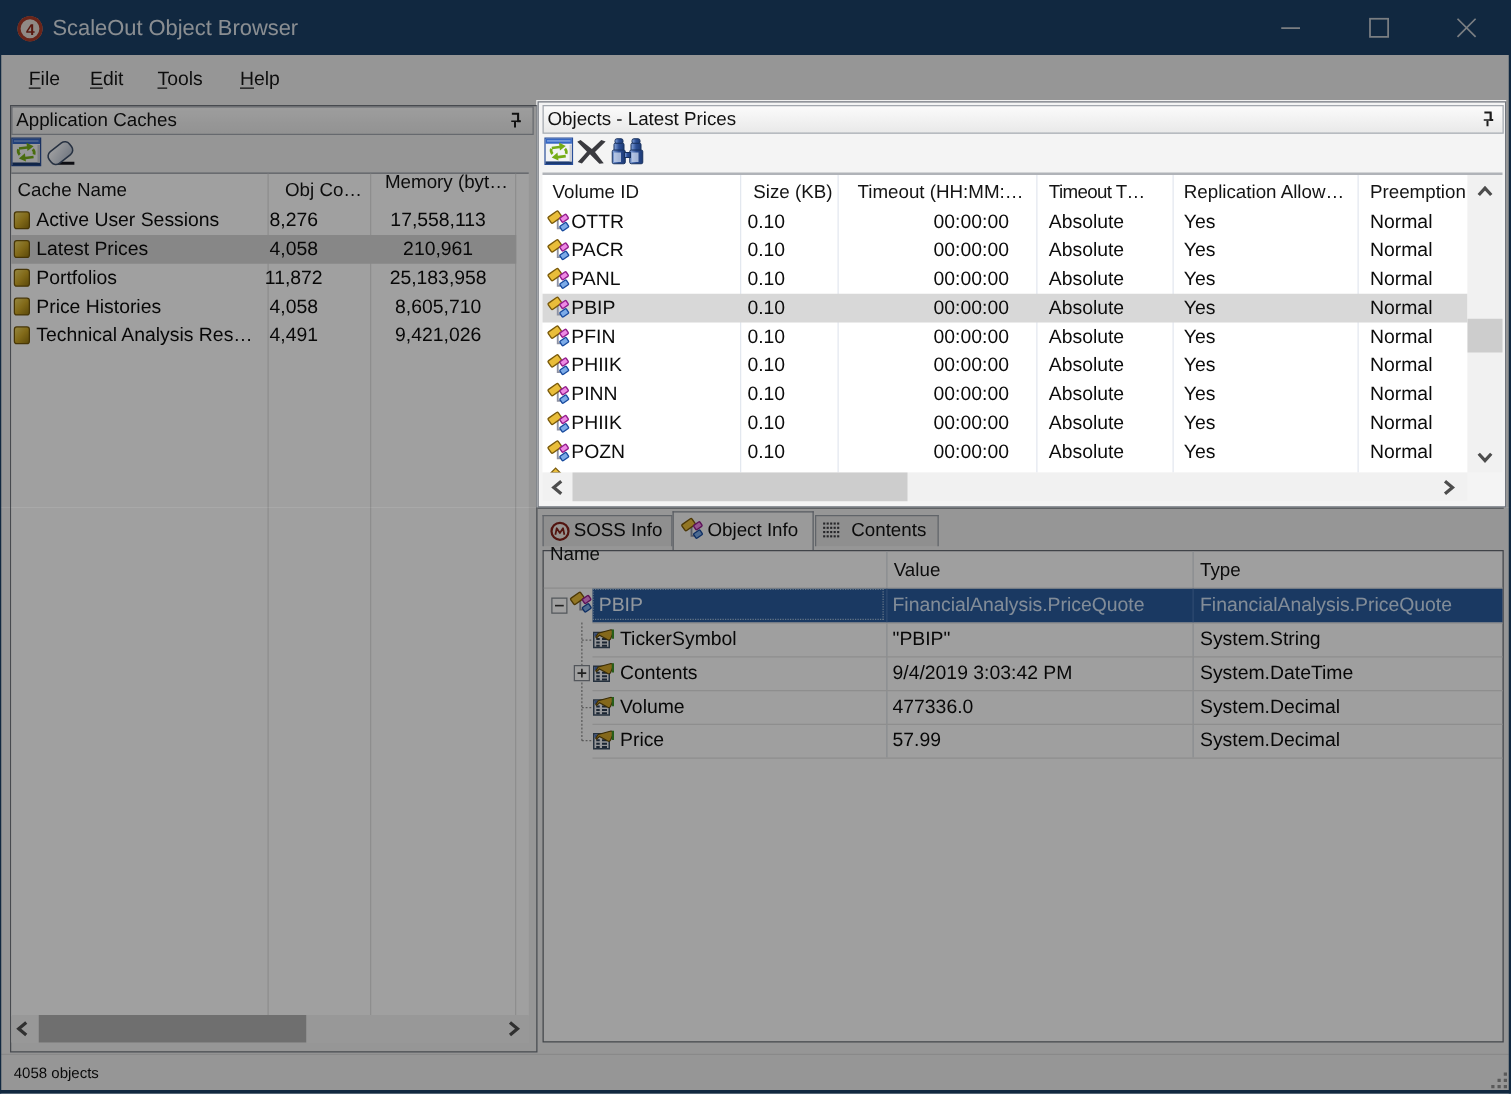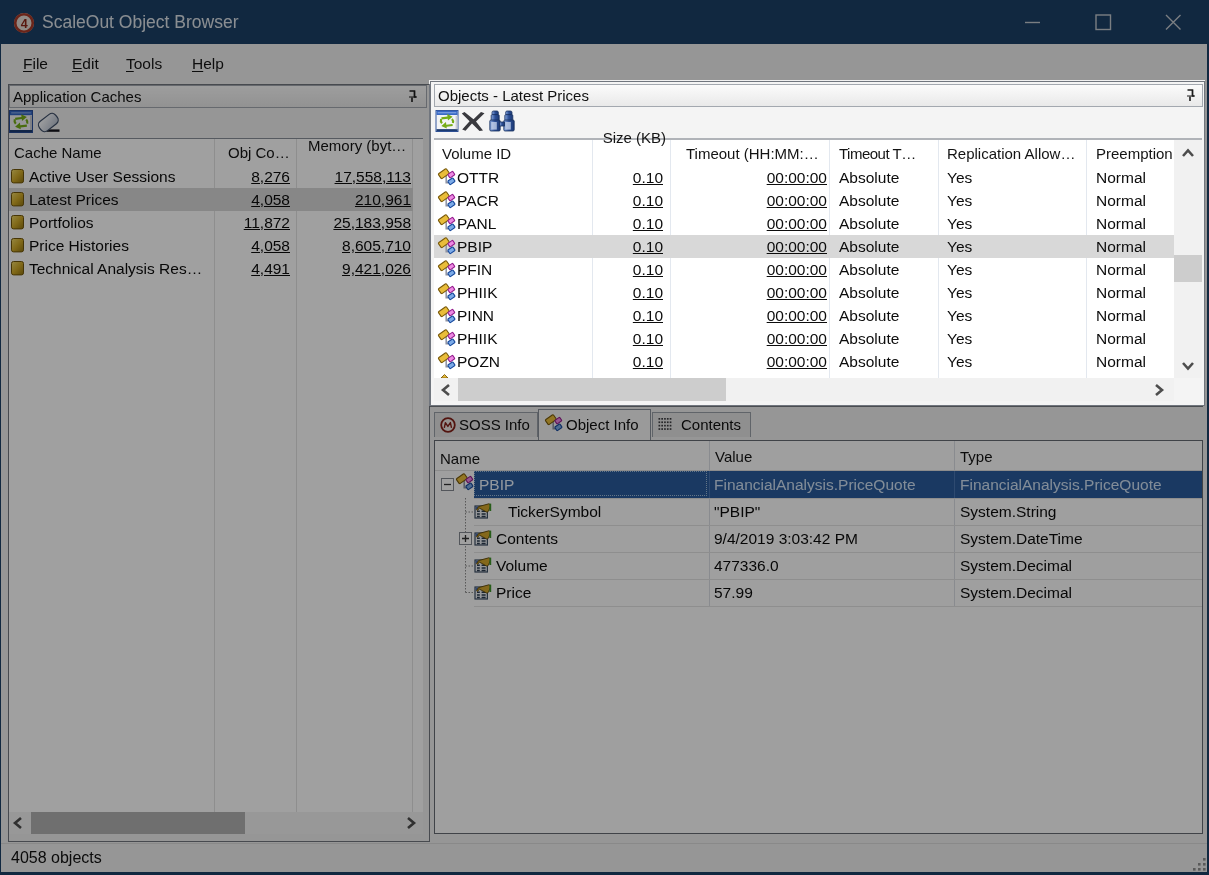--- a/index.html
+++ b/index.html
@@ -20,21 +20,21 @@
 .menuitem u{text-decoration-thickness:1px;text-underline-offset:2px;}
 
 .panel{position:absolute;background:#f0f0f0;border:1px solid #71767e;}
 .phead{position:absolute;border:1px solid #a3a8af;background:linear-gradient(#fbfbfb,#e9e9e9);
   font-size:15px;color:#111;}
 .phead span{position:absolute;left:3px;top:0;line-height:21px;}
 .whitebox{position:absolute;background:#fff;}
 .colsep{position:absolute;width:1px;}
 .hdrtxt{position:absolute;font-size:15px;color:#141414;white-space:nowrap;}
 .cell{position:absolute;font-size:15.5px;color:#0c0c0c;white-space:nowrap;}
-.num{text-align:right;text-decoration:underline;}
+.num{text-align:center;}
 
 .sbtrack{position:absolute;background:#f3f3f3;}
 .sbthumb{position:absolute;background:#c2c2c2;}
 svg{position:absolute;overflow:visible;}
 
 .dim{position:absolute;background:rgba(0,0,0,0.373);z-index:50;pointer-events:none;}
 </style>
 </head>
 <body>
 
@@ -230,21 +230,21 @@
 </svg>
 
 <div class="abs" style="left:434px;top:138px;width:768px;height:2px;background:#b0b3b8"></div>
 <div class="whitebox" style="left:434px;top:140px;width:740px;height:238px"></div>
 <div class="colsep" style="left:592px;top:140px;height:238px;background:#e3e8ef"></div>
 <div class="colsep" style="left:670px;top:140px;height:238px;background:#e3e8ef"></div>
 <div class="colsep" style="left:829px;top:140px;height:238px;background:#e3e8ef"></div>
 <div class="colsep" style="left:938px;top:140px;height:238px;background:#e3e8ef"></div>
 <div class="colsep" style="left:1086px;top:140px;height:238px;background:#e3e8ef"></div>
 <div class="hdrtxt" style="left:442px;top:140px;height:26px;line-height:27px">Volume ID</div>
-<div class="hdrtxt" style="left:588px;top:124px;width:78px;height:26px;line-height:27px;text-align:right">Size (KB)</div>
+<div class="hdrtxt" style="left:588px;top:140px;width:78px;height:26px;line-height:27px;text-align:right">Size (KB)</div>
 <div class="hdrtxt" style="left:686px;top:140px;width:141px;height:26px;line-height:27px;overflow:hidden">Timeout (HH:MM:…</div>
 <div class="hdrtxt" style="left:839px;top:140px;height:26px;line-height:27px;letter-spacing:-0.5px">Timeout T…</div>
 <div class="hdrtxt" style="left:947px;top:140px;height:26px;line-height:27px">Replication Allow…</div>
 <div class="hdrtxt" style="left:1096px;top:140px;width:78px;height:26px;line-height:27px;overflow:hidden">Preemption</div>
 
 <div class="abs" style="left:434px;top:235px;width:740px;height:23px;background:#d8d8d8"></div>
 <svg style="left:437px;top:169px" width="18" height="18" viewBox="0 0 18 18">
     <path d="M9.2 6.5 V13.7 H11.6" fill="none" stroke="#8e92a2" stroke-width="1.5"></path>
     <g stroke-width="1.1">
       <rect x="1.9" y="1.7" width="9.8" height="6" rx="1" fill="#e9bd3a" stroke="#79590a" transform="rotate(-35 6.8 4.7)"></rect>
@@ -435,21 +435,21 @@
       <rect x="6.1" y="11.2" width="1.7" height="1.7"></rect>
       <rect x="8.9" y="11.2" width="1.7" height="1.7"></rect>
       <rect x="11.7" y="11.2" width="1.7" height="1.7"></rect>
   </g>
 </svg>
 <div class="txt" style="left:681px;top:412px;height:25px;line-height:26px;font-size:15px">Contents</div>
 
 <div class="abs" style="left:434px;top:440px;width:769px;height:394px;background:#fdfdfd;border:1px solid #676c73;box-sizing:border-box"></div>
 <div class="colsep" style="left:709px;top:441px;height:165px;background:#dadee4"></div>
 <div class="colsep" style="left:954px;top:441px;height:165px;background:#dadee4"></div>
-<div class="hdrtxt" style="left:440px;top:444px;height:28px;line-height:29px">Name</div>
+<div class="hdrtxt" style="left:440px;top:429px;height:28px;line-height:29px">Name</div>
 <div class="hdrtxt" style="left:715px;top:442px;height:28px;line-height:29px">Value</div>
 <div class="hdrtxt" style="left:960px;top:442px;height:28px;line-height:29px">Type</div>
 <div class="abs" style="left:435px;top:470px;width:767px;height:1px;background:#e0e0e0"></div>
 
 <div class="abs" style="left:474px;top:471px;width:728px;height:27px;background:#2a5b9d"></div>
 <div class="abs" style="left:474px;top:471px;width:233px;height:25px;border:1px dotted #a0bcd8;box-sizing:border-box"></div>
 <div class="colsep" style="left:709px;top:471px;height:27px;background:#4a77b3"></div>
 <div class="colsep" style="left:954px;top:471px;height:27px;background:#4a77b3"></div>
 
 <div class="abs" style="left:474px;top:498px;width:728px;height:1px;background:#e2e2e2"></div>
@@ -488,21 +488,21 @@
 <div class="cell" style="left:960px;top:471px;height:27px;line-height:28px;color:#cfe0f2">FinancialAnalysis.PriceQuote</div>
 <svg style="left:474px;top:503px" width="18" height="16" viewBox="0 0 18 16">
     <rect x="1" y="3" width="12.4" height="12" fill="#eef1f5" stroke="#3c4e64" stroke-width="1.2"></rect>
     <rect x="1.6" y="3.6" width="3.4" height="2.6" fill="#4a6fb8"></rect>
     <g stroke="#2c3c50" stroke-width="1.5">
       <path d="M3 8.2 H5.8 M7.6 8.2 H11.6 M3 11 H5.8 M7.6 11 H11.6 M3 13.6 H5.8 M7.6 13.6 H11.6"></path>
     </g>
     <path d="M14.8 0.8 C16.2 1 16.8 2.2 16.4 3.6 L14.4 8.2 C14 9 13 9.2 12.2 8.8 L5.6 5.2 L3.2 7.4 L2.6 6.6 L4.6 3.6 Z" fill="#d2a62c" stroke="#5e4708" stroke-width="0.9"></path>
     <rect x="15.4" y="0.6" width="1.8" height="7.4" fill="#3f9428"></rect>
   </svg>
-<div class="cell" style="left:508px;top:498px;height:27px;line-height:28px">TickerSymbol</div>
+<div class="cell" style="left:496px;top:498px;height:27px;line-height:28px">TickerSymbol</div>
 <div class="cell" style="left:714px;top:498px;height:27px;line-height:28px">"PBIP"</div>
 <div class="cell" style="left:960px;top:498px;height:27px;line-height:28px">System.String</div>
 <svg style="left:474px;top:530px" width="18" height="16" viewBox="0 0 18 16">
     <rect x="1" y="3" width="12.4" height="12" fill="#eef1f5" stroke="#3c4e64" stroke-width="1.2"></rect>
     <rect x="1.6" y="3.6" width="3.4" height="2.6" fill="#4a6fb8"></rect>
     <g stroke="#2c3c50" stroke-width="1.5">
       <path d="M3 8.2 H5.8 M7.6 8.2 H11.6 M3 11 H5.8 M7.6 11 H11.6 M3 13.6 H5.8 M7.6 13.6 H11.6"></path>
     </g>
     <path d="M14.8 0.8 C16.2 1 16.8 2.2 16.4 3.6 L14.4 8.2 C14 9 13 9.2 12.2 8.8 L5.6 5.2 L3.2 7.4 L2.6 6.6 L4.6 3.6 Z" fill="#d2a62c" stroke="#5e4708" stroke-width="0.9"></path>
     <rect x="15.4" y="0.6" width="1.8" height="7.4" fill="#3f9428"></rect>
@@ -529,21 +529,21 @@
       <path d="M3 8.2 H5.8 M7.6 8.2 H11.6 M3 11 H5.8 M7.6 11 H11.6 M3 13.6 H5.8 M7.6 13.6 H11.6"></path>
     </g>
     <path d="M14.8 0.8 C16.2 1 16.8 2.2 16.4 3.6 L14.4 8.2 C14 9 13 9.2 12.2 8.8 L5.6 5.2 L3.2 7.4 L2.6 6.6 L4.6 3.6 Z" fill="#d2a62c" stroke="#5e4708" stroke-width="0.9"></path>
     <rect x="15.4" y="0.6" width="1.8" height="7.4" fill="#3f9428"></rect>
   </svg>
 <div class="cell" style="left:496px;top:579px;height:27px;line-height:28px">Price</div>
 <div class="cell" style="left:714px;top:579px;height:27px;line-height:28px">57.99</div>
 <div class="cell" style="left:960px;top:579px;height:27px;line-height:28px">System.Decimal</div>
 
 <div class="abs" style="left:1px;top:843px;width:1206px;height:29px;background:#f0f0f0;border-top:1px solid #dadada"></div>
-<div class="txt" style="left:11px;top:843px;height:29px;line-height:30px;font-size:16px">4058 objects</div>
+<div class="txt" style="left:11px;top:843px;height:29px;line-height:30px;font-size:12px">4058 objects</div>
 <svg style="left:1191px;top:856px" width="16" height="16" viewBox="0 0 16 16">
   <g fill="#909090">
     <rect x="12" y="2" width="2.6" height="2.6"></rect>
     <rect x="7" y="7" width="2.6" height="2.6"></rect>
       <rect x="12" y="7" width="2.6" height="2.6"></rect>
     <rect x="2" y="12" width="2.6" height="2.6"></rect>
       <rect x="7" y="12" width="2.6" height="2.6"></rect>
       <rect x="12" y="12" width="2.6" height="2.6"></rect>
   </g>
 </svg>

